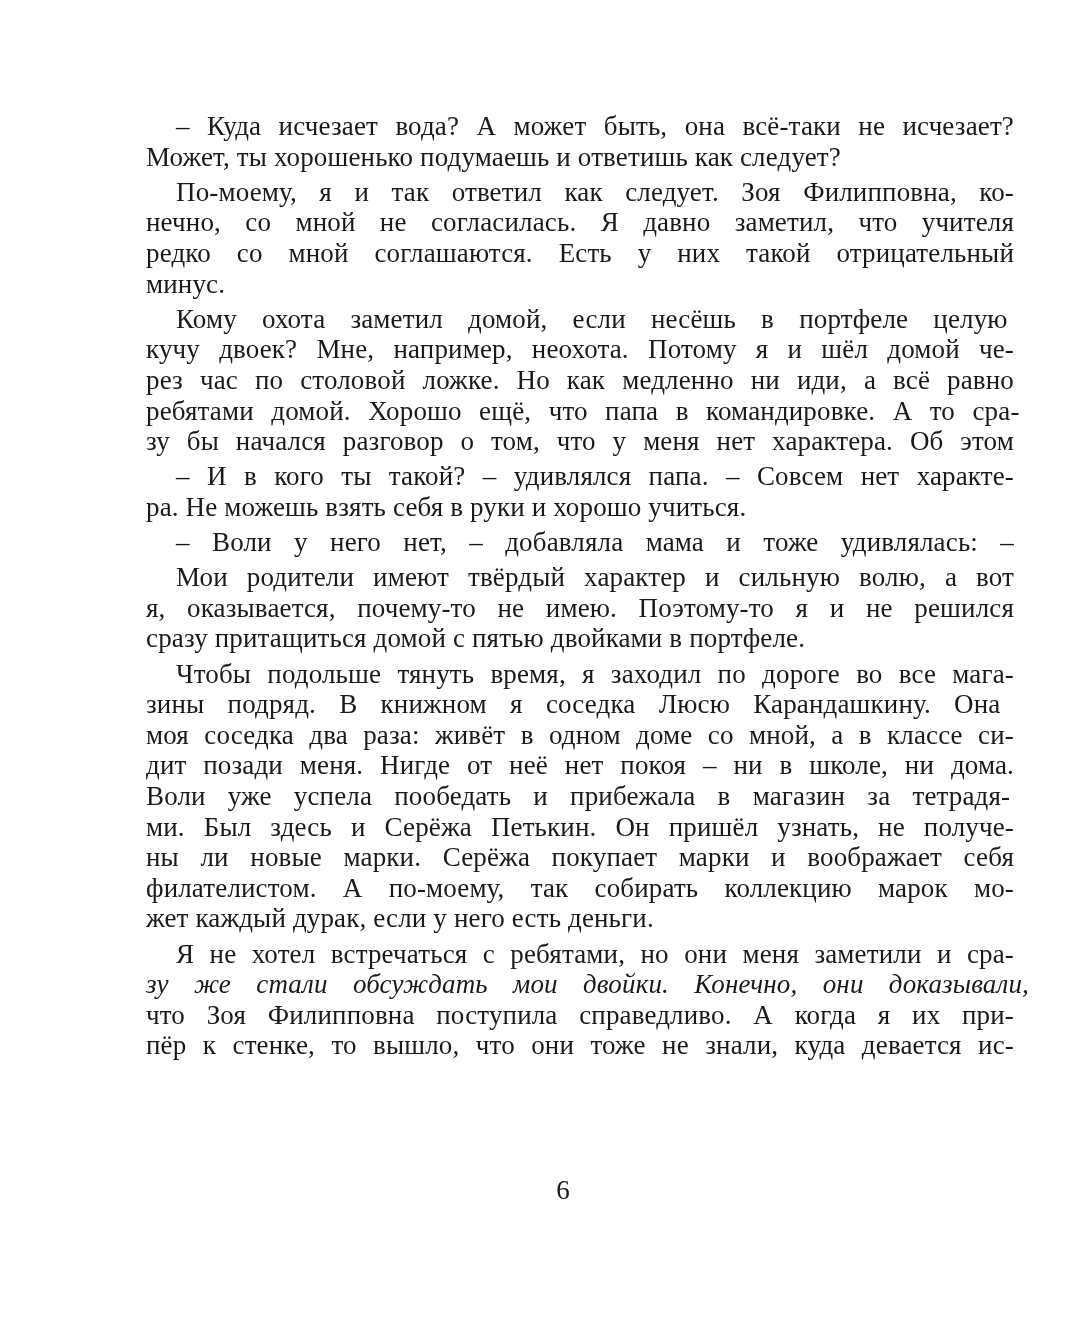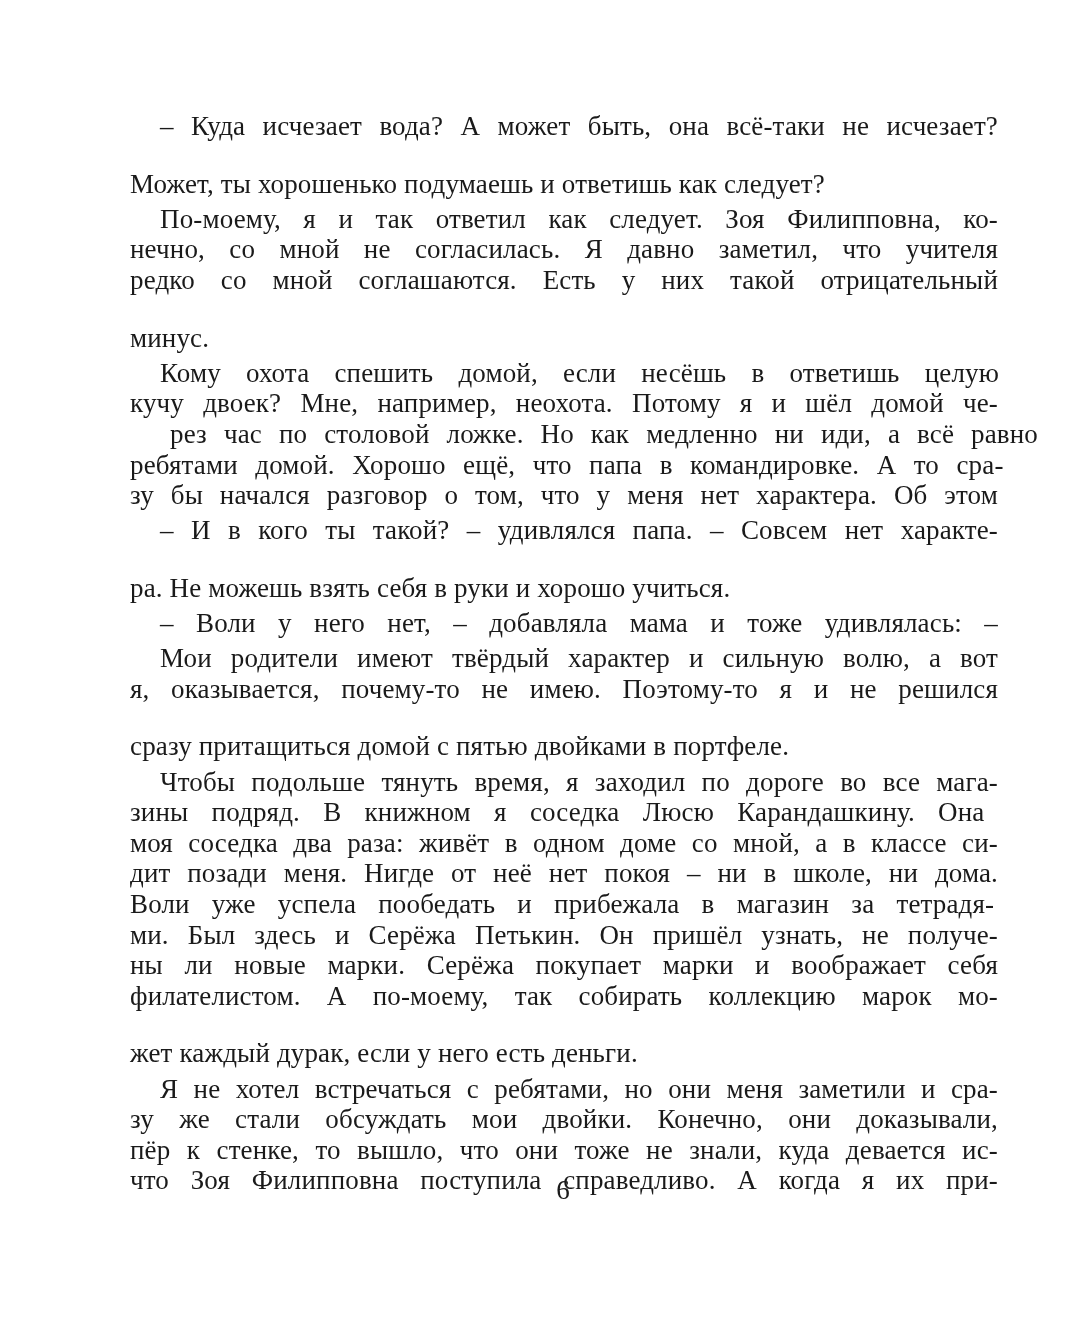--- a/index.html
+++ b/index.html
@@ -10,41 +10,40 @@
   body {
     width: 1080px;
     height: 1324px;
     position: relative;
     overflow: hidden;
     font-family: "Liberation Serif", "DejaVu Serif", serif;
     color: #1a1a1a;
   }
   .page {
     position: absolute;
-    left: 130px;
+    left: 146px;
     top: 111px;
     width: 868px;
   }
   .para {
     margin: 0 0 4.6px 0;
   }
   .line {
     display: block;
     font-size: 27px;
     line-height: 30.6px;
     height: 30.6px;
     white-space: nowrap;
     text-align: justify;
     text-align-last: justify;
     letter-spacing: 0.15px;
   }
   .line.last {
     text-align: left;
     text-align-last: left;
-    margin-top: 27px;
   }
   .line.indent {
     padding-left: 30px;
   }
   .page-number {
     position: absolute;
     left: 0;
     width: 1126px;
     top: 1175px;
     text-align: center;
@@ -60,23 +59,23 @@
       <span class="line indent" style="white-space: nowrap; display: block; word-spacing: 10.5109px; text-align: left; text-align-last: left;">– Куда исчезает вода? А может быть, она всё-таки не исчезает?</span>
       <span class="line last">Может, ты хорошенько подумаешь и ответишь как следует?</span>
     </div>
     <div class="para">
       <span class="line indent" style="white-space: nowrap; display: block; word-spacing: 15.5781px; text-align: left; text-align-last: left;">По-моему, я и так ответил как следует. Зоя Филипповна, ко-</span>
       <span class="line" style="white-space: nowrap; display: block; word-spacing: 17.4479px; text-align: center; text-align-last: left;">нечно, со мной не согласилась. Я давно заметил, что учителя</span>
       <span class="line" style="white-space: nowrap; display: block; word-spacing: 18.998px; text-align: left; text-align-last: left;">редко со мной соглашаются. Есть у них такой отрицательный</span>
       <span class="line last">минус.</span>
     </div>
     <div class="para">
-      <span class="line indent" style="white-space: nowrap; display: block; word-spacing: 18.2402px; text-align: left; text-align-last: left;">Кому охота спешить домой, если несёшь в ответишь целую</span>
+      <span class="line indent" style="white-space: nowrap; display: block; word-spacing: 18.2402px; text-align: left; text-align-last: left;">Кому охота заметил домой, если несёшь в портфеле целую</span>
       <span class="line" style="white-space: nowrap; display: block; word-spacing: 12.3156px; text-align: left; text-align-last: left;">кучу двоек? Мне, например, неохота. Потому я и шёл домой че-</span>
-      <span class="line" style="white-space: nowrap; display: block; word-spacing: 10.1172px; text-align: left; text-align-last: left; margin-left: 40px;">рез час по столовой ложке. Но как медленно ни иди, а всё равно</span>
+      <span class="line" style="white-space: nowrap; display: block; word-spacing: 10.1172px; text-align: left; text-align-last: left;">рез час по столовой ложке. Но как медленно ни иди, а всё равно</span>
       <span class="line" style="white-space: nowrap; display: block; word-spacing: 10.5656px; text-align: left; text-align-last: left;">ребятами домой. Хорошо ещё, что папа в командировке. А то сра-</span>
       <span class="line" style="white-space: nowrap; display: block; word-spacing: 9.97786px; text-align: left; text-align-last: left;">зу бы начался разговор о том, что у меня нет характера. Об этом</span>
     </div>
     <div class="para">
       <span class="line indent" style="white-space: nowrap; display: block; word-spacing: 10.4245px; text-align: left; text-align-last: left;">– И в кого ты такой? – удивлялся папа. – Совсем нет характе-</span>
       <span class="line last">ра. Не можешь взять себя в руки и хорошо учиться.</span>
     </div>
     <div class="para">
       <span class="line indent" style="white-space: nowrap; display: block; word-spacing: 15.4531px; text-align: left; text-align-last: left;">– Воли у него нет, – добавляла мама и тоже удивлялась: –</span>
     </div>
@@ -91,19 +90,19 @@
       <span class="line" style="white-space: nowrap; display: block; word-spacing: 8.46034px; text-align: left; text-align-last: left;">моя соседка два раза: живёт в одном доме со мной, а в классе си-</span>
       <span class="line" style="white-space: nowrap; display: block; word-spacing: 9.93029px; text-align: left; text-align-last: left;">дит позади меня. Нигде от неё нет покоя – ни в школе, ни дома.</span>
       <span class="line" style="white-space: nowrap; display: block; word-spacing: 15.2344px; text-align: left; text-align-last: left;">Воли уже успела пообедать и прибежала в магазин за тетрадя-</span>
       <span class="line" style="white-space: nowrap; display: block; word-spacing: 12.1047px; text-align: left; text-align-last: left;">ми. Был здесь и Серёжа Петькин. Он пришёл узнать, не получе-</span>
       <span class="line" style="white-space: nowrap; display: block; word-spacing: 14.6962px; text-align: left; text-align-last: left;">ны ли новые марки. Серёжа покупает марки и воображает себя</span>
       <span class="line" style="white-space: nowrap; display: block; word-spacing: 19.2902px; text-align: left; text-align-last: left;">филателистом. А по-моему, так собирать коллекцию марок мо-</span>
       <span class="line last">жет каждый дурак, если у него есть деньги.</span>
     </div>
     <div class="para">
       <span class="line indent" style="white-space: nowrap; display: block; word-spacing: 8.52699px; text-align: left; text-align-last: left;">Я не хотел встречаться с ребятами, но они меня заметили и сра-</span>
-      <span class="line" style="white-space: nowrap; display: block; word-spacing: 18.3906px; text-align: left; text-align-last: left;">зу же стали обсуждать мои двойки. Конечно, они доказывали,</span>
+      <span class="line" style="white-space: nowrap; display: block; word-spacing: 18.3906px; text-align: left; text-align-last: left; font-style: italic;">зу же стали обсуждать мои двойки. Конечно, они доказывали,</span>
+      <span class="line" style="white-space: nowrap; display: block; word-spacing: 14.7986px; text-align: left; text-align-last: left;">что Зоя Филипповна поступила справедливо. А когда я их при-</span>
       <span class="line" style="white-space: nowrap; display: block; word-spacing: 9.53255px; text-align: left; text-align-last: left;">пёр к стенке, то вышло, что они тоже не знали, куда девается ис-</span>
-      <span class="line" style="white-space: nowrap; display: block; word-spacing: 14.7986px; text-align: left; text-align-last: left;">что Зоя Филипповна поступила справедливо. А когда я их при-</span>
     </div>
   </div>
 
 <div class="page-number">6</div>
 
 </body></html>

